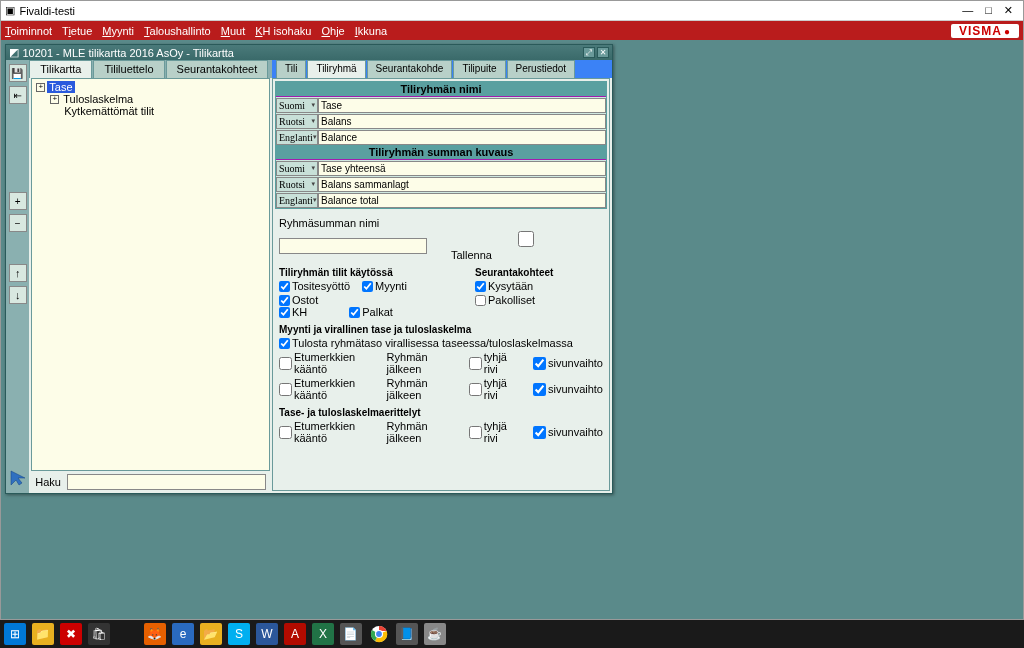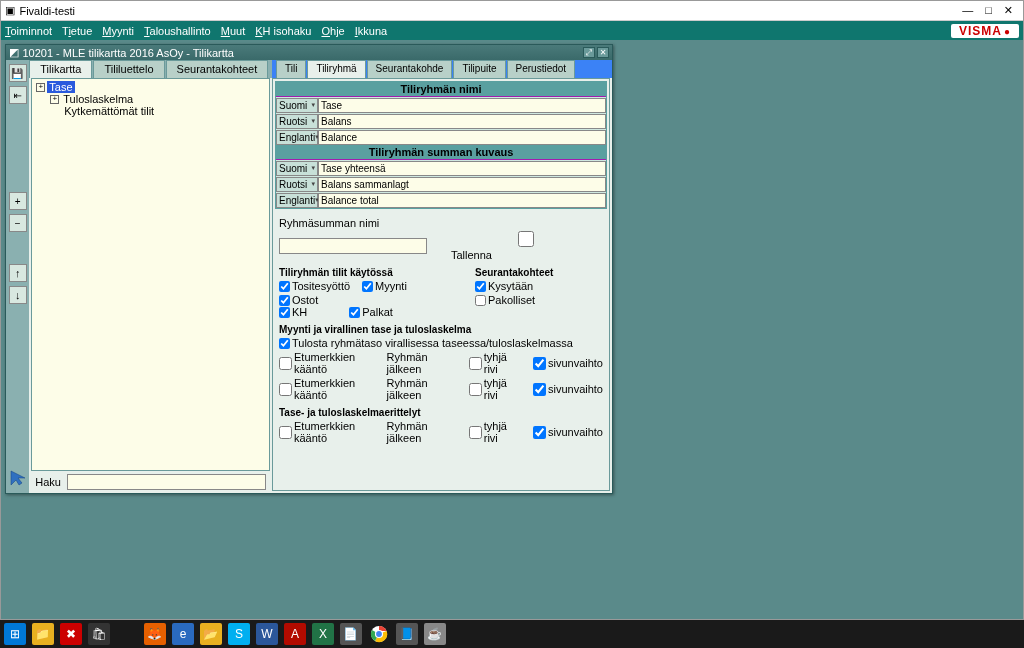--- a/index.html
+++ b/index.html
@@ -2,21 +2,21 @@
 <html><head>
 <meta charset="utf-8">
 <style>
 * { box-sizing: border-box; margin: 0; padding: 0; font-family: "Segoe UI", Tahoma, sans-serif; font-size: 11px; }
 body { background: #fff; width: 1024px; height: 648px; overflow: hidden; }
 .app-frame { width: 1024px; height: 620px; background: #e8e8e8; border: 1px solid #999; }
 .titlebar { height: 20px; background: #fff; border-bottom: 1px solid #ccc; display: flex; align-items: center; padding: 0 4px; justify-content: space-between; }
 .titlebar .left { display: flex; align-items: center; gap: 4px; }
 .titlebar .ctrls { display: flex; gap: 12px; padding-right: 6px; }
 .titlebar .ctrls span { cursor: default; font-family: sans-serif; }
-.menubar { height: 19px; background: #0f766e; display: flex; align-items: center; justify-content: space-between; padding: 0 4px; color: #fff; }
+.menubar { height: 19px; background: #b91c1c; display: flex; align-items: center; justify-content: space-between; padding: 0 4px; color: #fff; }
 .menubar .menus { display: flex; gap: 10px; }
 .menubar .menus span { cursor: default; }
 .menubar .menus span u { text-decoration: underline; }
 .logo { background: #fff; color: #c00; font-weight: bold; font-size: 12px; padding: 0px 8px; border-radius: 2px; letter-spacing: 1px; }
 .logo::after { content: "●"; color: #c00; margin-left: 2px; font-size: 10px; }
 .workspace { position: relative; height: calc(100% - 39px); background: #5a8a8a; }
 .inner-window { position: absolute; left: 4px; top: 4px; width: 608px; height: 450px; background: #e8f0eb; border: 1px solid #2a5a5a; box-shadow: 1px 1px 3px rgba(0,0,0,.4); }
 .inner-title { height: 15px; background: linear-gradient(#4a7a7a,#3a6a6a); color: #fff; display: flex; align-items: center; justify-content: space-between; padding: 0 3px; font-size: 10px; }
 .inner-title .wctrls { display: flex; gap: 2px; }
 .inner-title .wctrls span { width: 12px; height: 11px; background: #6a9a9a; border: 1px solid #2a5a5a; display: inline-flex; align-items: center; justify-content: center; font-size: 8px; line-height: 1; cursor: default; }
@@ -40,21 +40,21 @@
 .haku-row { display: flex; align-items: center; gap: 6px; padding: 3px 6px; }
 .haku-row input { flex: 1; height: 16px; background: #fdfde8; border: 1px solid #888; padding: 0 2px; }
 .right-pane { flex: 1; display: flex; flex-direction: column; }
 .right-tabs { height: 18px; display: flex; background: #3b82f6; padding-left: 4px; }
 .right-tabs .tab { padding: 2px 8px; background: #b8d0c8; border: 1px solid #6a9a9a; border-bottom: none; margin-right: 1px; cursor: default; font-size: 10px; }
 .right-tabs .tab.active { background: #e8f0eb; }
 .right-body { flex: 1; background: #e8f0eb; border: 1px solid #6a9a9a; margin: 0 2px 2px 0; padding: 2px; overflow: hidden; }
 .field-block { border: 1px solid #5aa0a0; background: #d0e8e0; margin-bottom: 2px; }
 .block-header { background: #5aa0a0; color: #000; font-weight: bold; text-align: center; padding: 1px; font-size: 11px; border-bottom: 1px solid #a21caf; }
 .field-row { display: flex; align-items: center; height: 16px; }
-.field-row .lang-btn { width: 42px; height: 15px; background: #c8e0d8; border: 1px solid #888; font-size: 10px; padding-left: 2px; cursor: default; display: flex; align-items: center; justify-content: space-between; padding-right: 2px; }
+.field-row .lang-btn { width: 42px; height: 15px; background: #c8e0d8; border: 1px solid #888; font-size: 10px; padding-left: 2px; cursor: default; display: flex; align-items: center; justify-content: space-between; padding-right: 2px; font-family: Liberation Serif, serif; }
 .field-row .lang-btn::after { content: "▾"; font-size: 7px; color: #444; }
 .field-row input { flex: 1; height: 15px; background: #fdfde8; border: 1px solid #888; padding: 0 2px; font-size: 10px; }
 .controls-area { padding: 6px 4px; font-size: 10px; }
 .ctrl-row { display: flex; gap: 8px; margin-bottom: 4px; }
 .ctrl-col { display: flex; flex-direction: column; gap: 2px; }
 .ctrl-col label { font-size: 10px; }
 .ctrl-col select, .ctrl-col input { height: 16px; background: #fdfde8; border: 1px solid #888; font-size: 10px; }
 .ctrl-col select { width: 76px; }
 .ctrl-col input { width: 76px; padding: 0 2px; }
 .section-title { font-weight: bold; margin: 6px 0 2px 0; font-size: 10px; }

